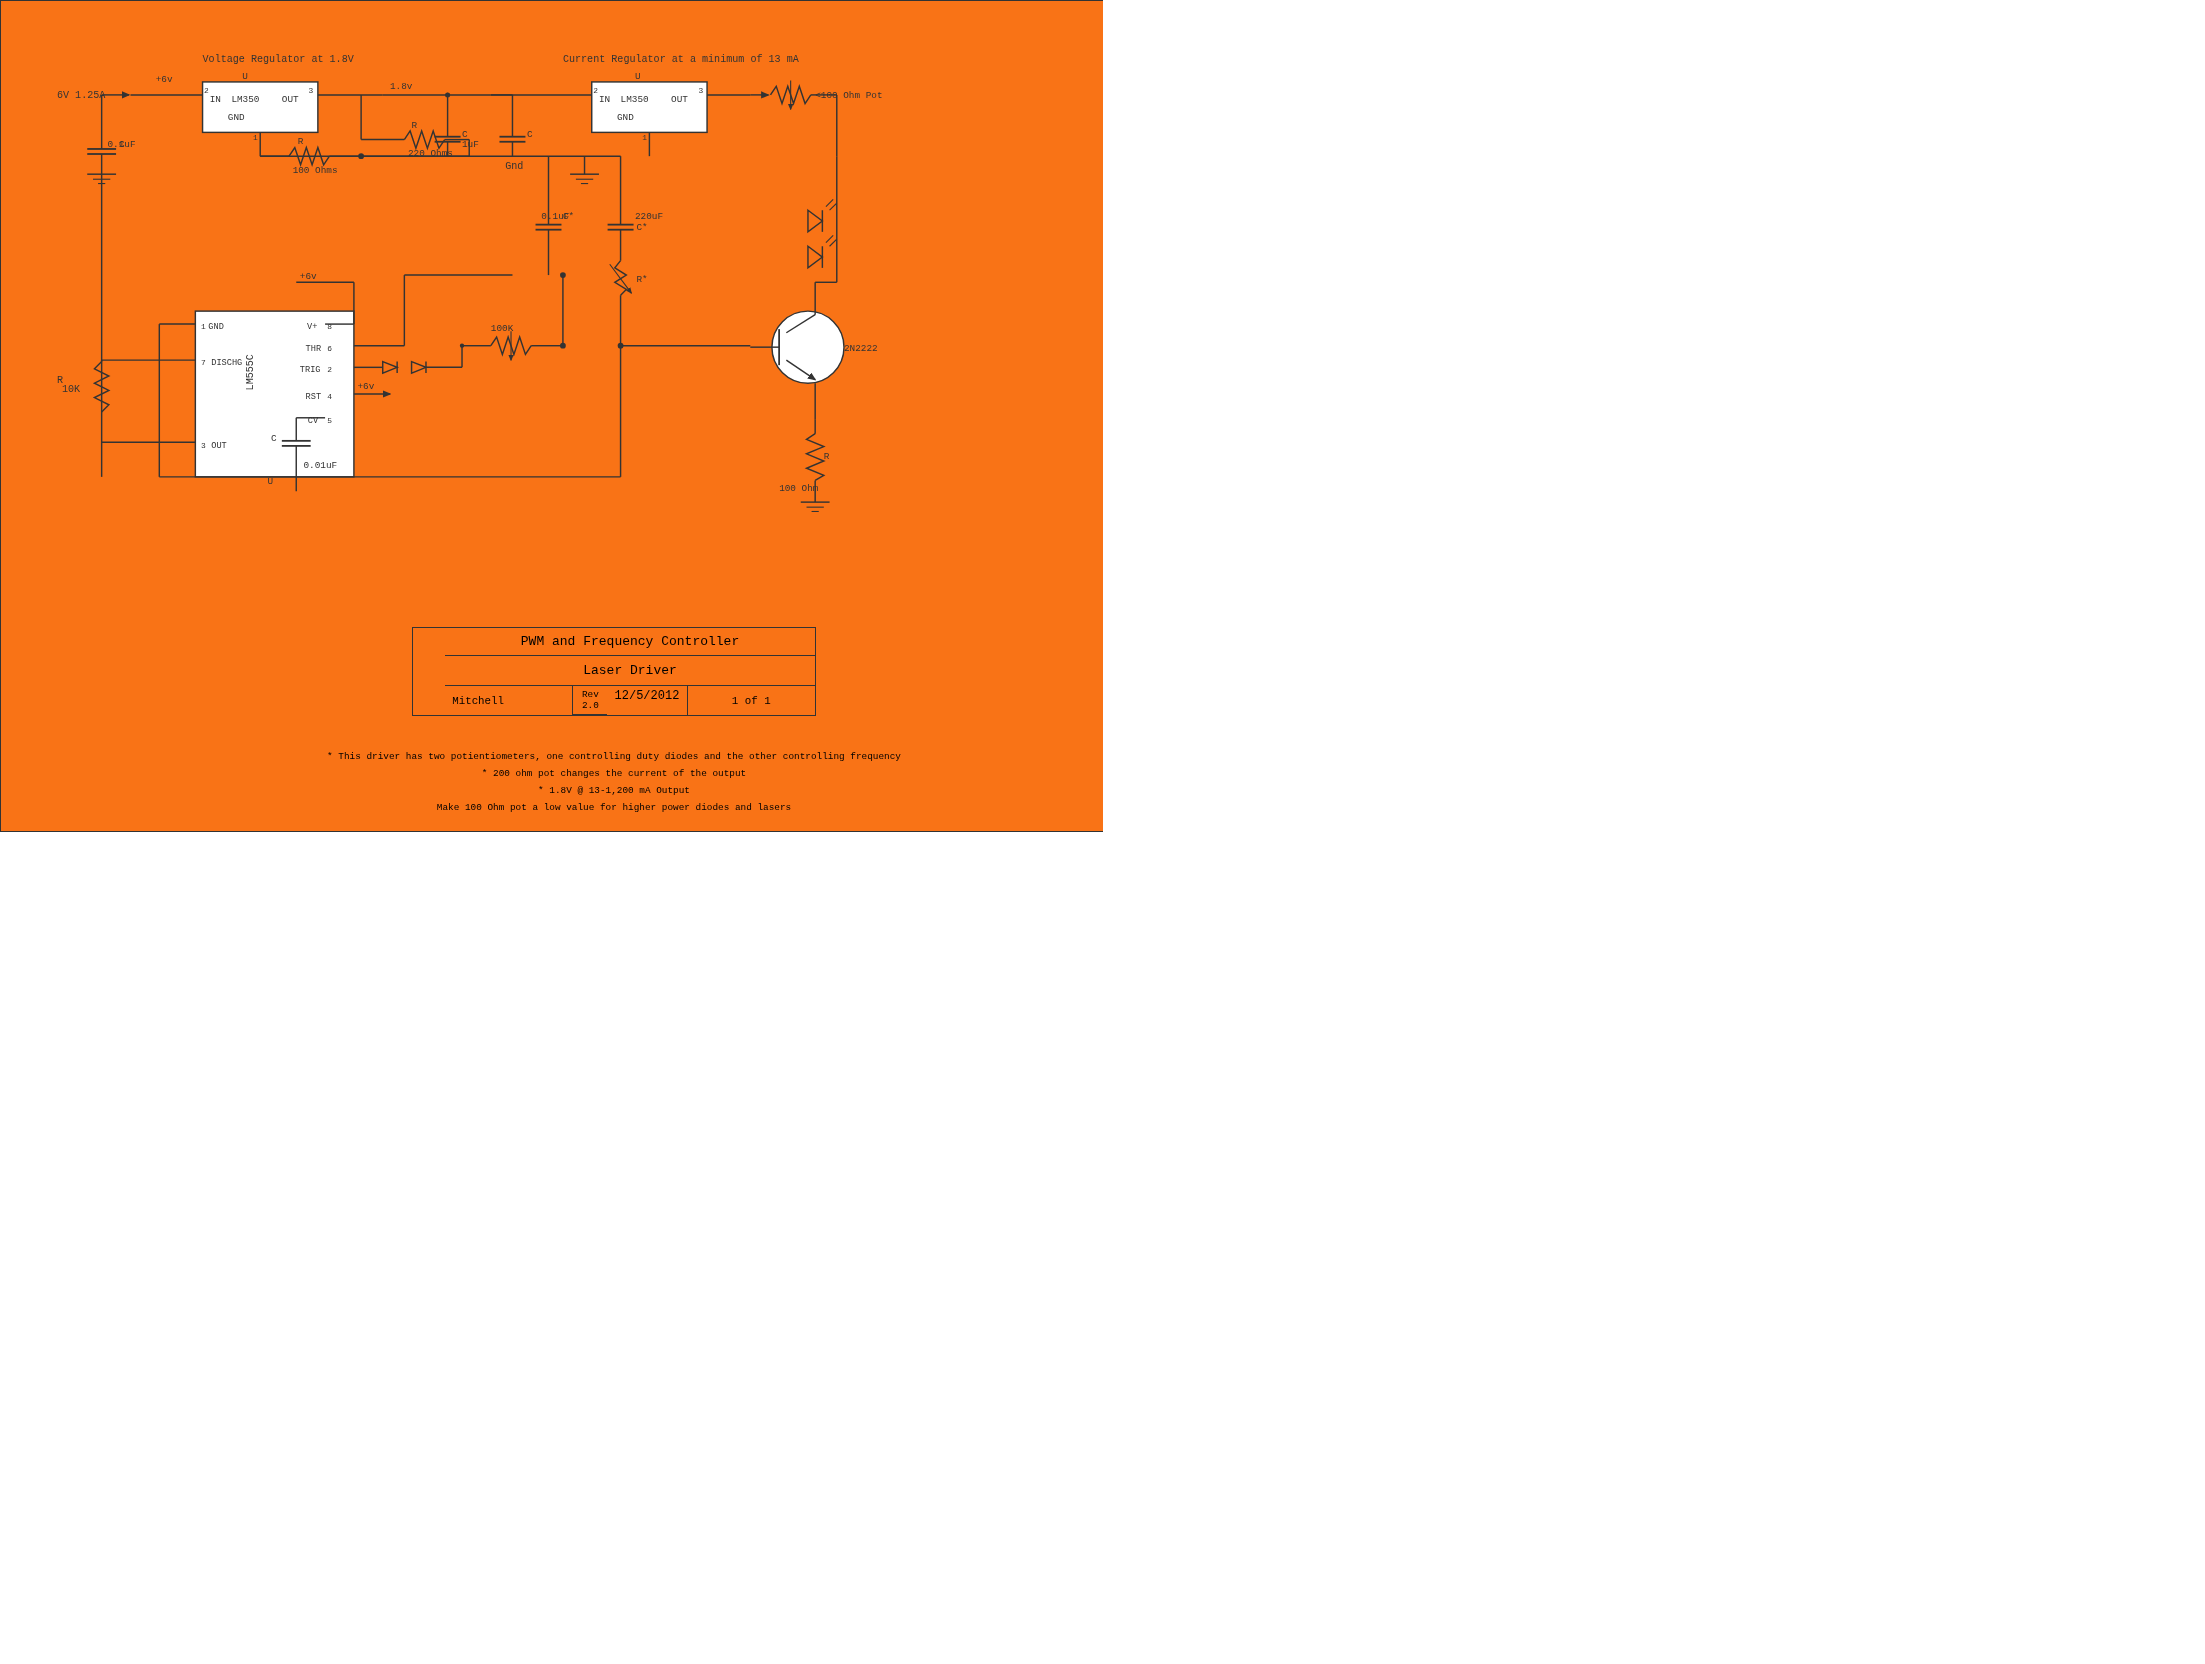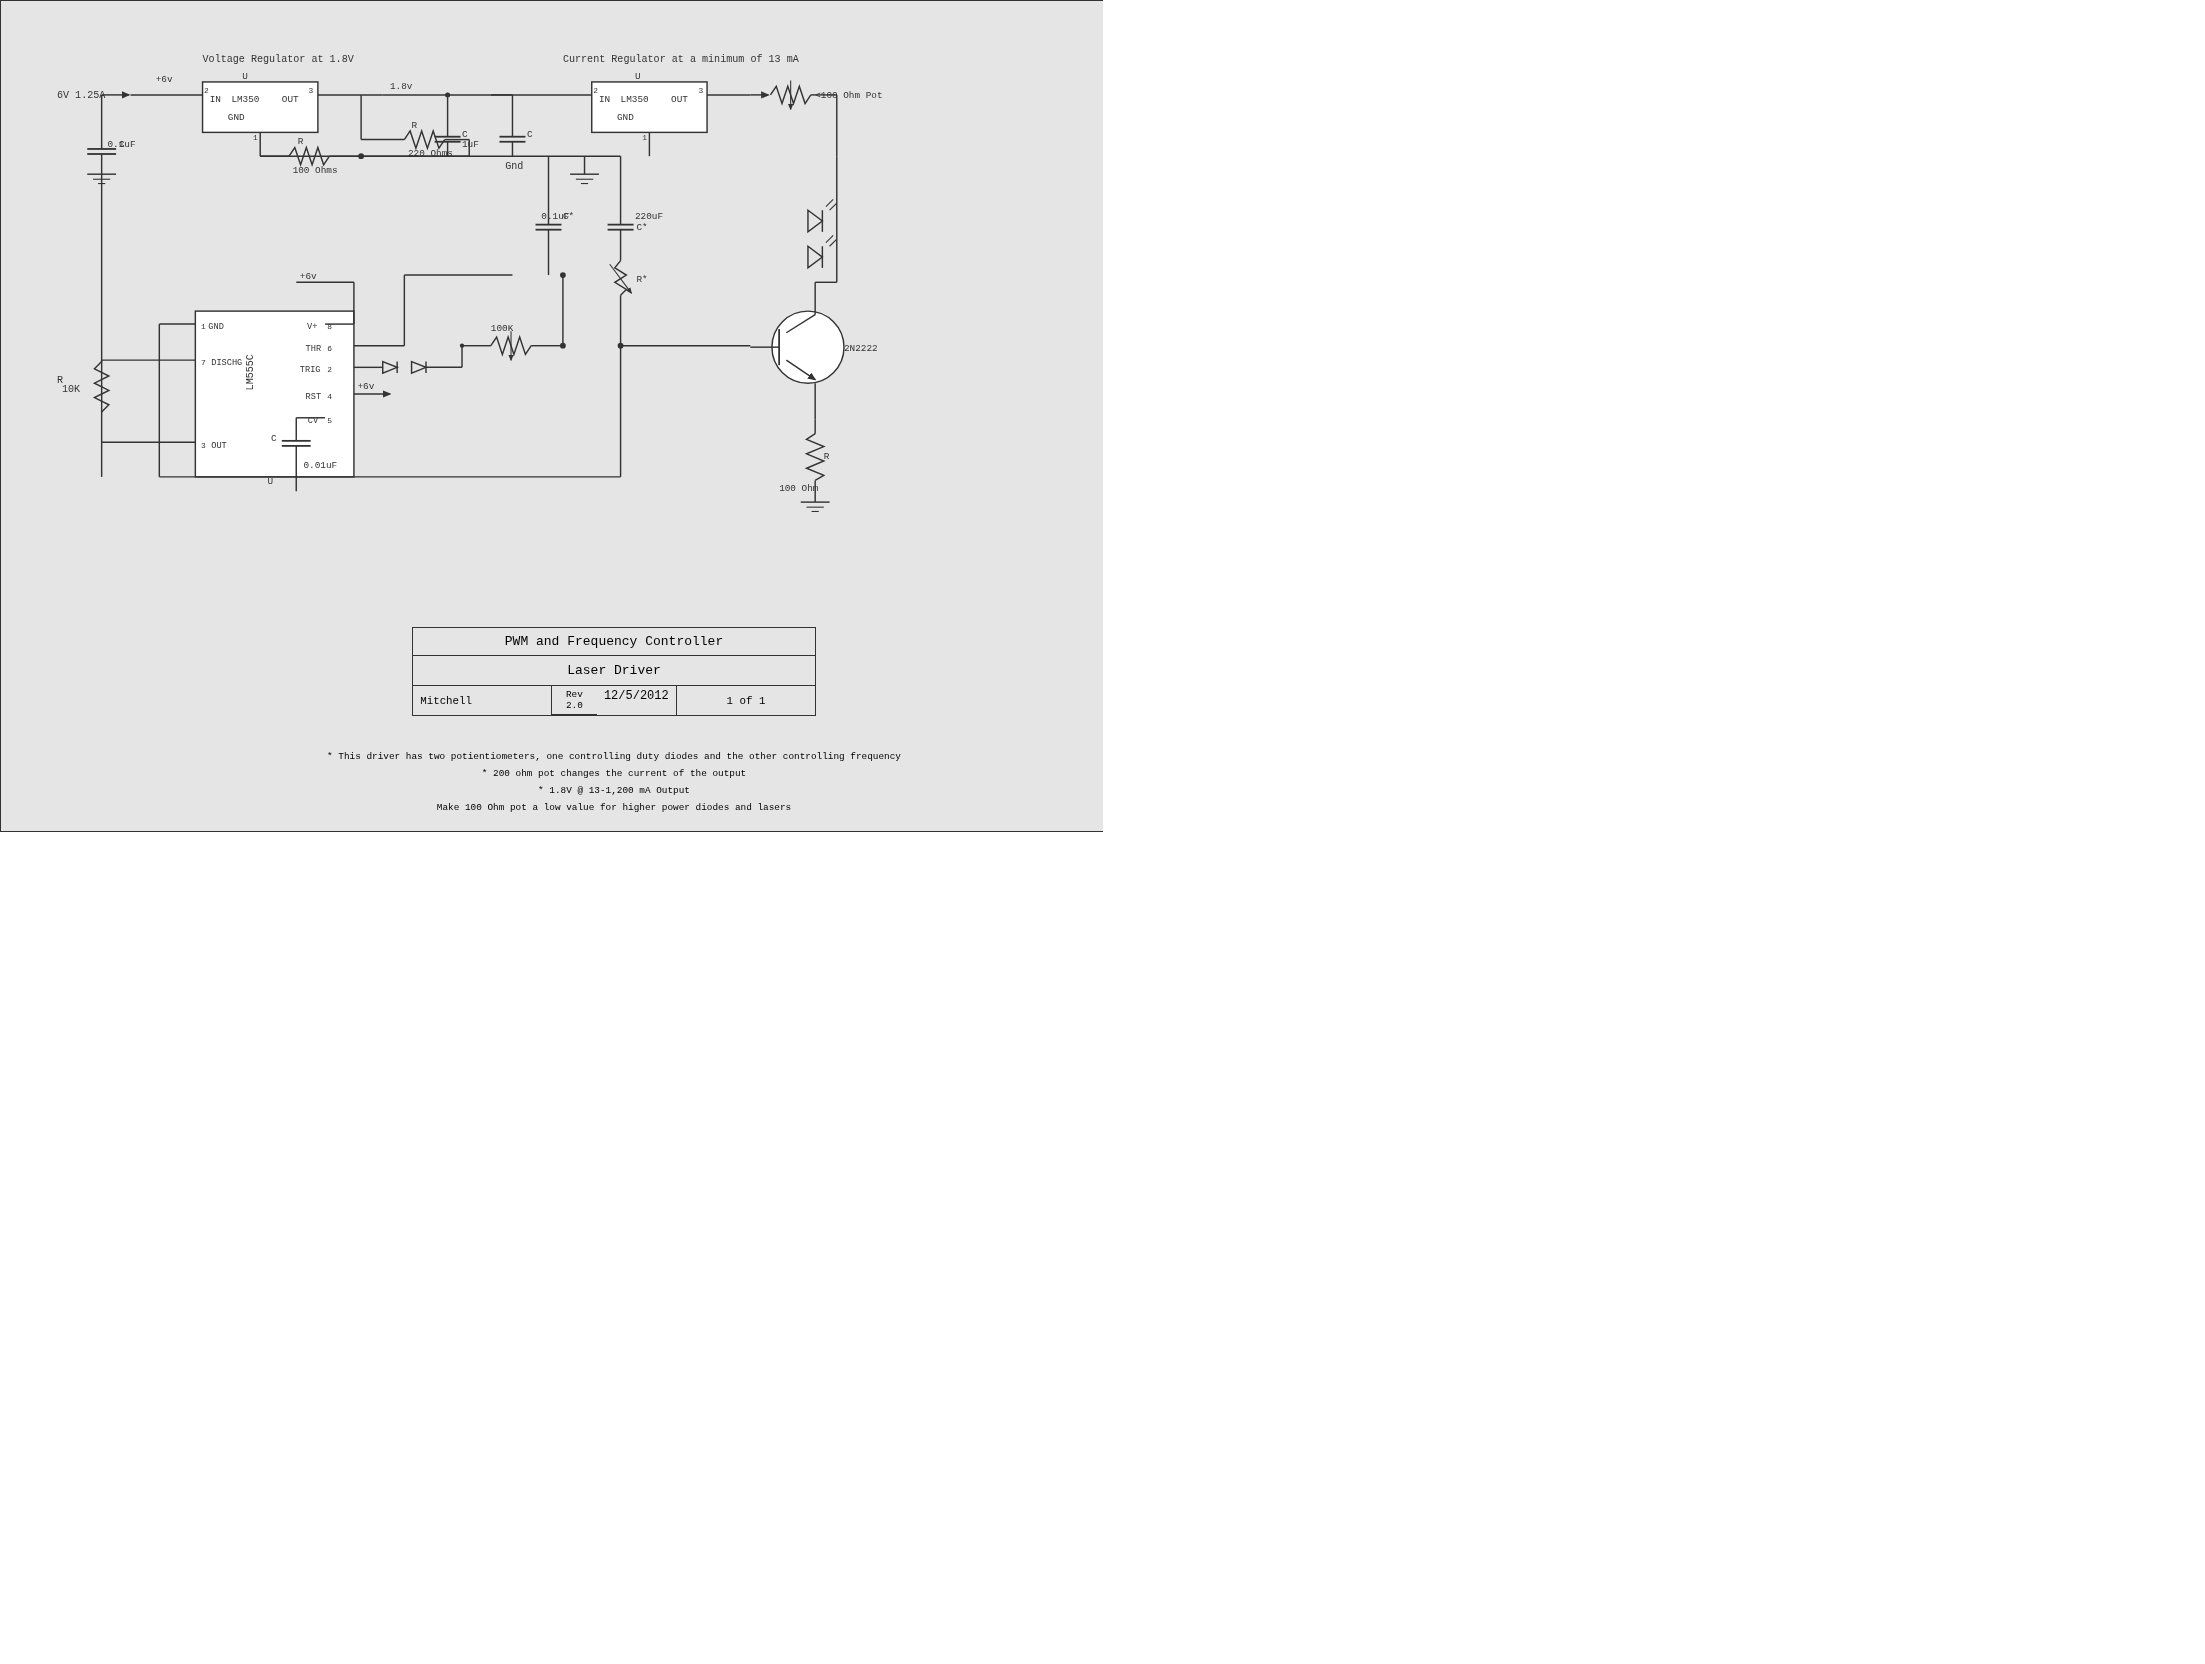--- a/index.html
+++ b/index.html
@@ -7,41 +7,42 @@
       background: #ffffff;
       font-family: 'Courier New', Courier, monospace;
       width: 1103px;
       min-height: 832px;
       position: relative;
       overflow: hidden;
     }
     .page {
       width: 1228px;
       min-height: 832px;
-      background: #e5e5e5;
+      background: #f97316;
       position: relative;
       border: 1.4px solid #333;
     }
     
     .schematic-area {
       position: absolute;
       top: 29px;
       left: 43px;
       width: 1009px;
       height: 504px;
     }
     
     .title-block {
       position: absolute;
       bottom: 115px;
       left: 50%;
       transform: translateX(-50%);
       width: 404px;
       border: 1.4px solid #333;
       font-family: 'Courier New', Courier, monospace;
+      padding-left: 32px;
     }
     .title-block-row1 {
       border-bottom: 0.7px solid #333;
       padding: 5.8px 7.2px;
       text-align: center;
       font-size: 13px;
       font-weight: normal;
     }
     .title-block-row2 {
       border-bottom: 0.7px solid #333;

